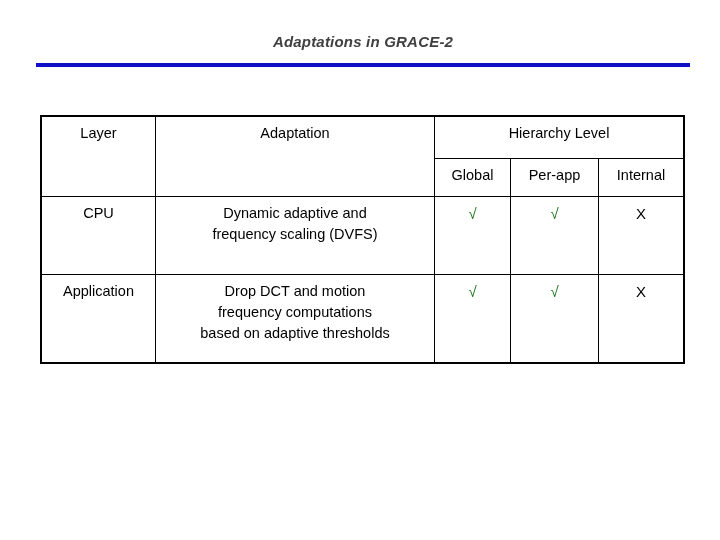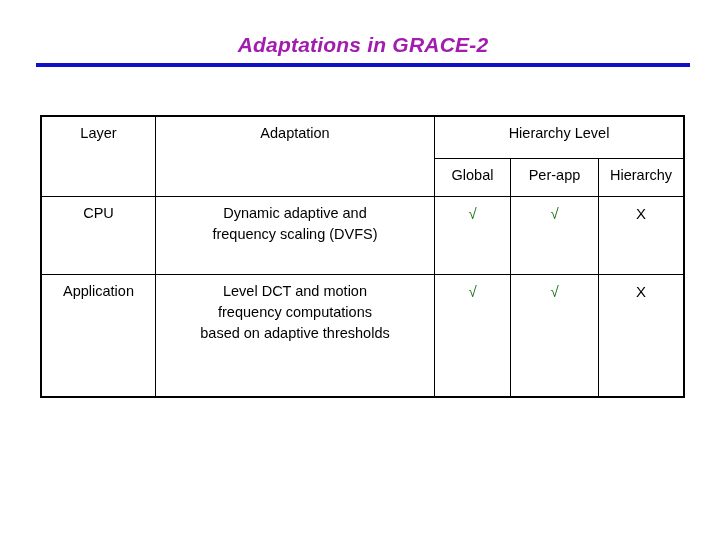--- a/index.html
+++ b/index.html
@@ -16,24 +16,24 @@
     color: #000000;
   }
 
   
   #slide-title {
     position: absolute;
     left: 36px;
     top: 33px;
     width: 654px;
     text-align: center;
-    font-size: 21px;
+    font-size: 15px;
     font-weight: bold;
     font-style: italic;
-    color: #a21caf;
+    color: #404040;
     letter-spacing: 0.2px;
     white-space: nowrap;
   }
   #title-rule {
     position: absolute;
     left: 36px;
     top: 63px;
     width: 654px;
     height: 4px;
     background: #1010c8;
@@ -68,21 +68,21 @@
   .col-layer   { width: 114px; }
   .col-adapt   { width: 279px; }
   .col-global  { width: 76px; }
   .col-perapp  { width: 88px; }
   .col-internal{ width: 85px; }
 
   .h-layer   { height: 78px; }
   .h-hier    { height: 41px; margin-left: 28px; }
   .h-sub     { height: 37px; }
   .r-cpu     { height: 78px; padding-left: 20px; }
-  .r-app     { height: 122px; }
+  .r-app     { height: 88px; }
 
   .cell-text { display: block; }
 
   .mark-check {
     color: #217821;
     font-size: 15px;
     line-height: 1.4;
   }
   .mark-x {
     color: #000000;
@@ -118,21 +118,21 @@
       </td>
     </tr>
     <tr>
       <td class="h-sub">
         <span class="pad cell-text">Global</span>
       </td>
       <td class="h-sub">
         <span class="pad cell-text">Per-app</span>
       </td>
       <td class="h-sub">
-        <span class="pad cell-text">Hierarchy</span>
+        <span class="pad cell-text">Internal</span>
       </td>
     </tr>
 
     <tr class="r-cpu">
       <td>
         <span class="pad cell-text">CPU</span>
       </td>
       <td>
         <div class="pad">
           <span>Dynamic adaptive and</span><br>
@@ -149,21 +149,21 @@
         <span class="pad cell-text mark-x">X</span>
       </td>
     </tr>
 
     <tr class="r-app">
       <td>
         <span class="pad cell-text">Application</span>
       </td>
       <td>
         <div class="pad">
-          <span>Level DCT and motion</span><br>
+          <span>Drop DCT and motion</span><br>
           <span>frequency computations</span><br>
           <span>based on adaptive thresholds</span>
         </div>
       </td>
       <td>
         <span class="pad cell-text mark-check">√</span>
       </td>
       <td>
         <span class="pad cell-text mark-check">√</span>
       </td>

